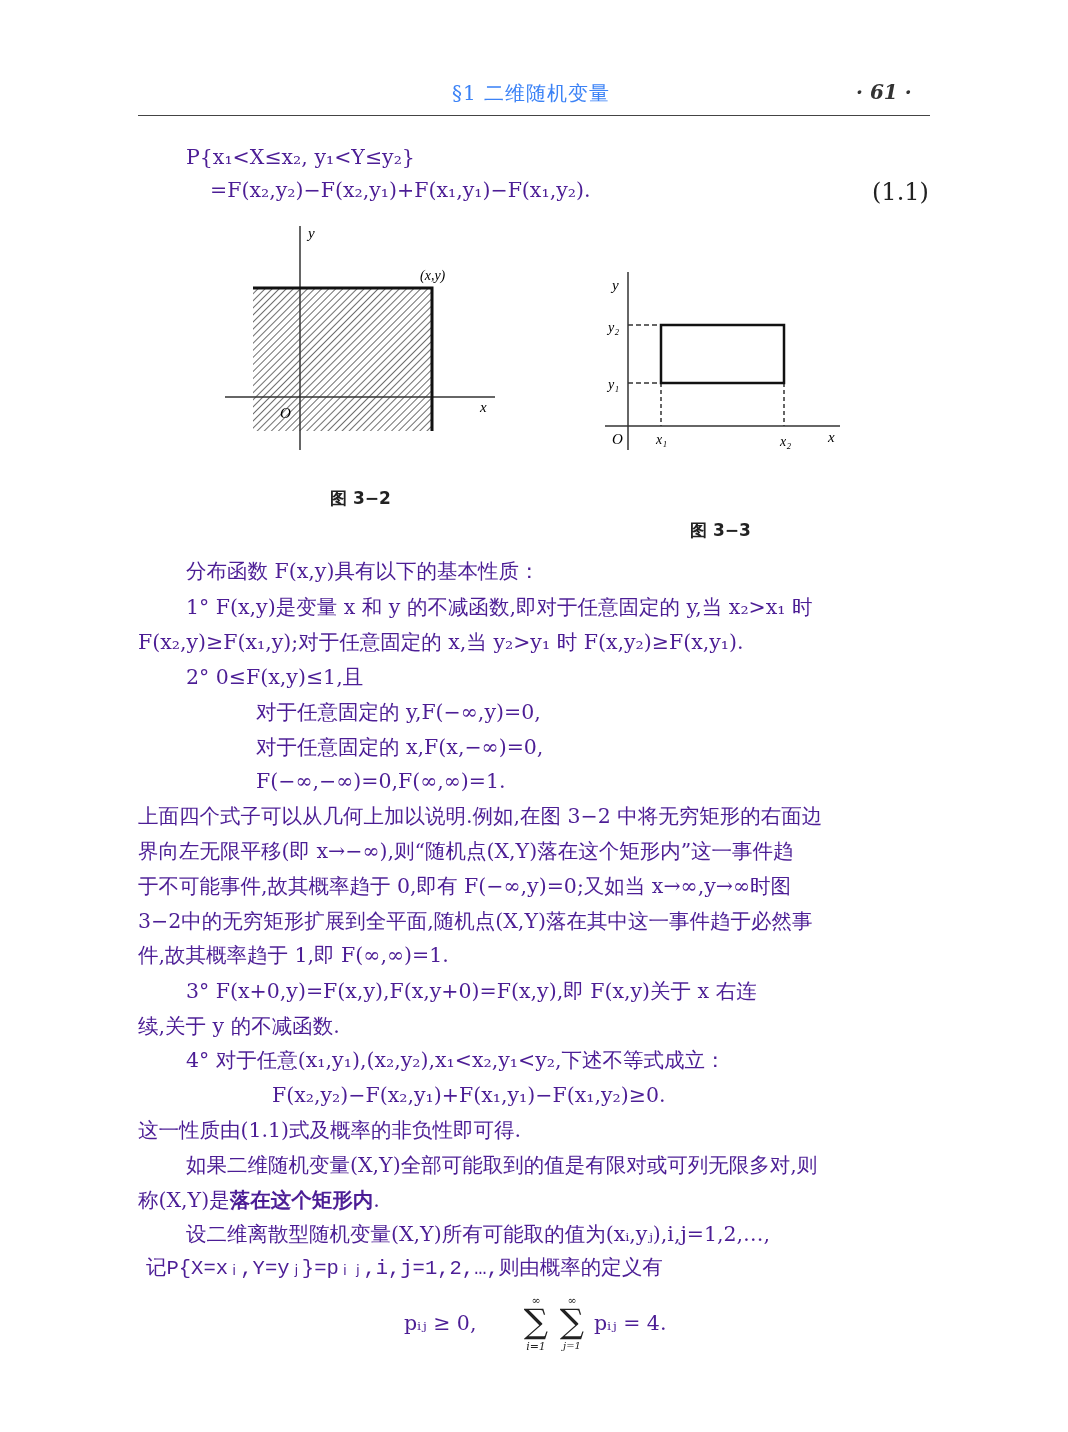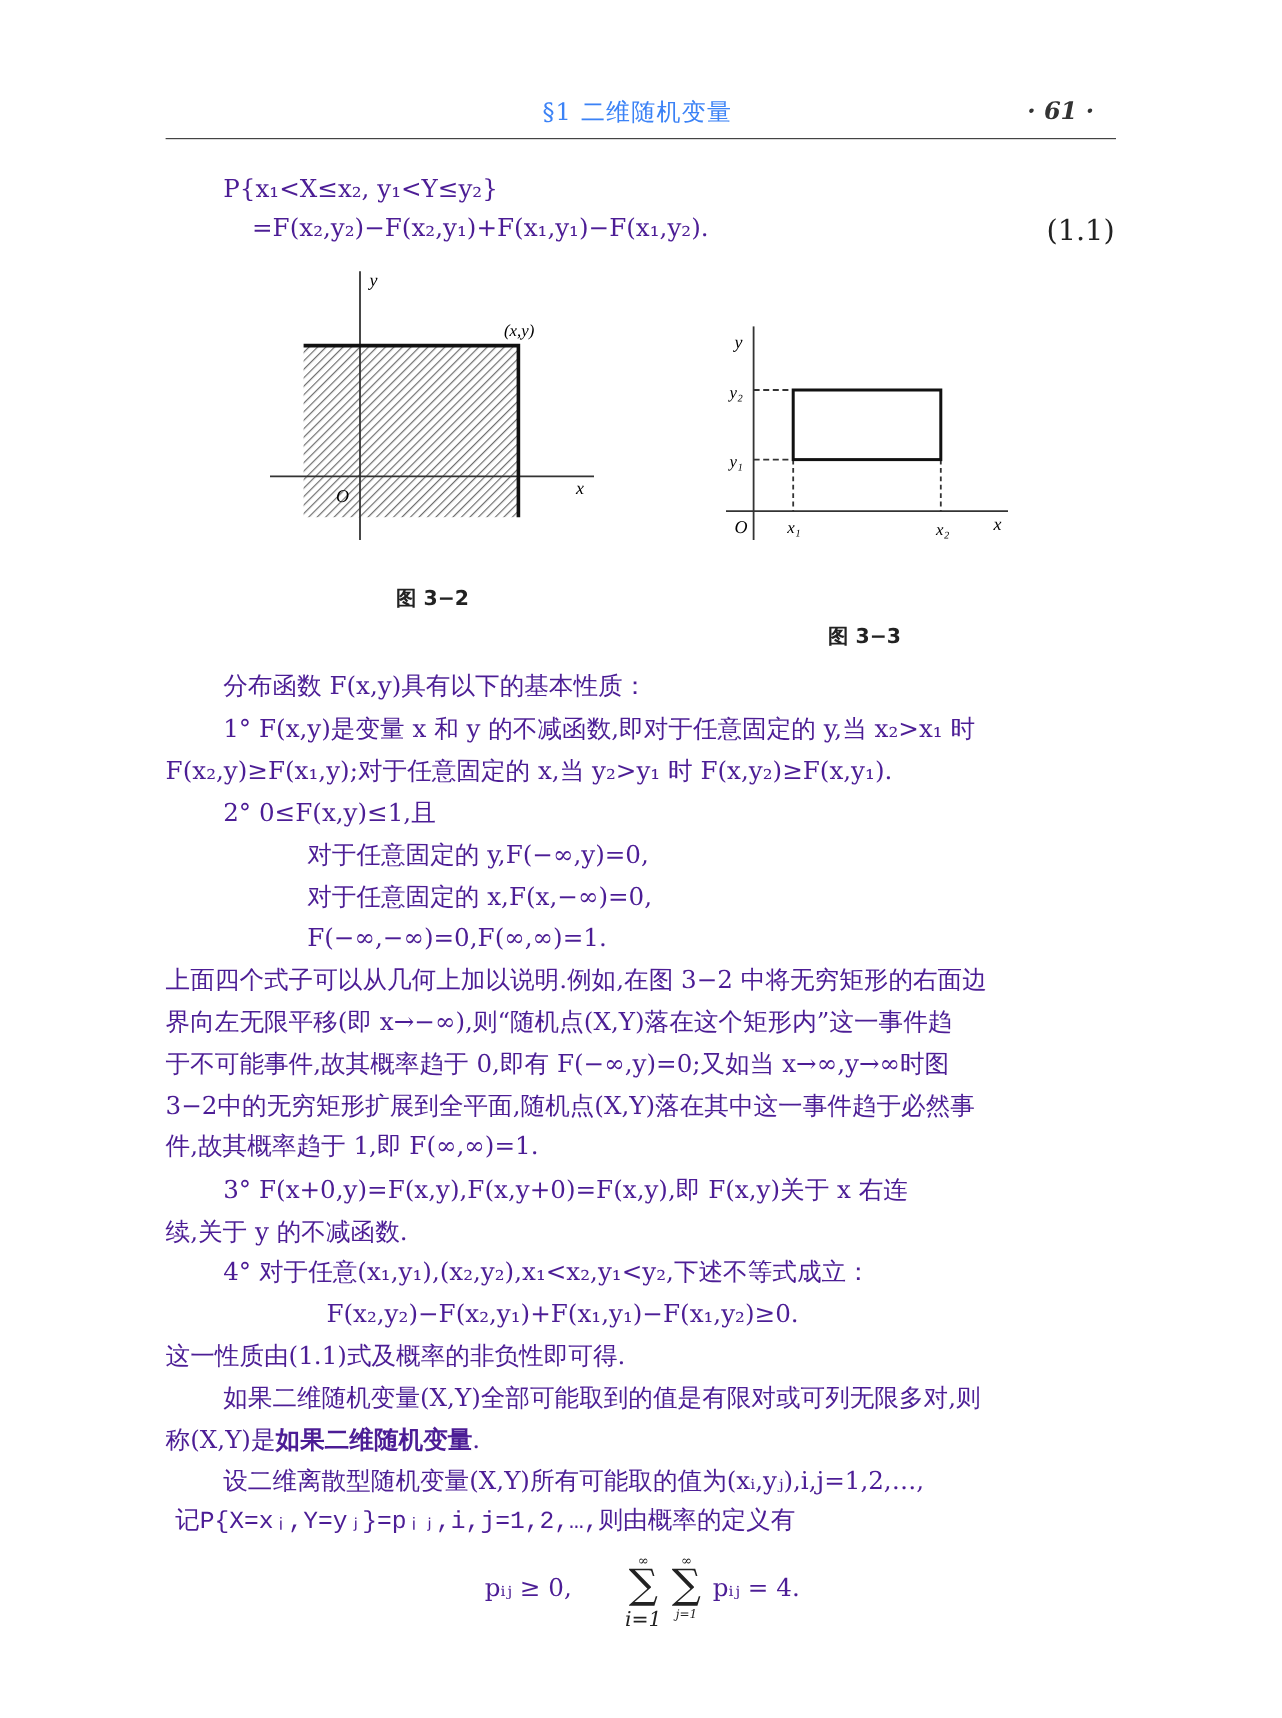--- a/index.html
+++ b/index.html
@@ -78,26 +78,26 @@
 
 <div class="abs txt" style="left:186px;top:981px;">3° F(x+0,y)=F(x,y),F(x,y+0)=F(x,y),即 F(x,y)关于 x 右连</div>
 <div class="abs txt" style="left:138px;top:1016px;">续,关于 y 的不减函数.</div>
 
 <div class="abs txt" style="left:186px;top:1050px;">4° 对于任意(x₁,y₁),(x₂,y₂),x₁&lt;x₂,y₁&lt;y₂,下述不等式成立：</div>
 <div class="abs txt" style="left:272px;top:1085px;">F(x₂,y₂)−F(x₂,y₁)+F(x₁,y₁)−F(x₁,y₂)≥0.</div>
 <div class="abs txt" style="left:138px;top:1120px;">这一性质由(1.1)式及概率的非负性即可得.</div>
 
 <div class="abs txt" style="left:186px;top:1155px;">如果二维随机变量(X,Y)全部可能取到的值是有限对或可列无限多对,则</div>
 <div class="abs txt" style="left:138px;top:1190px;">
-  <span>称(X,Y)是</span><span class="bold">如果二维随机变量</span><span>.</span>
+  <span>称(X,Y)是</span><span class="bold">落在这个矩形内</span><span>.</span>
 </div>
 
 <div class="abs txt" style="left:186px;top:1224px;">设二维离散型随机变量(X,Y)所有可能取的值为(xᵢ,yⱼ),i,j=1,2,…,</div>
 <div class="abs txt" style="left:146px;top:1259px;font-family:Liberation Mono, monospace;">记P{X=xᵢ,Y=yⱼ}=pᵢⱼ,i,j=1,2,…,则由概率的定义有</div>
 
 <div class="abs txt" style="left:404px;top:1313px;">pᵢⱼ ≥ 0,</div>
 <div class="abs" style="left:516px;top:1294px;width:40px;text-align:center;font-size:11px;">∞</div>
 <div class="abs" style="left:516px;top:1304px;width:40px;text-align:center;font-size:34px;line-height:1;">∑</div>
-<div class="abs" style="left:516px;top:1340px;width:40px;text-align:center;font-size:17px;font-style:italic;">i=1</div>
+<div class="abs" style="left:516px;top:1340px;width:40px;text-align:center;font-size:11px;font-style:italic;">i=1</div>
 <div class="abs" style="left:552px;top:1294px;width:40px;text-align:center;font-size:11px;">∞</div>
 <div class="abs" style="left:552px;top:1304px;width:40px;text-align:center;font-size:34px;line-height:1;">∑</div>
 <div class="abs" style="left:552px;top:1340px;width:40px;text-align:center;font-size:10px;font-style:italic;">j=1</div>
 <div class="abs txt" style="left:594px;top:1313px;">pᵢⱼ = 4.</div>
 
 </body></html>

